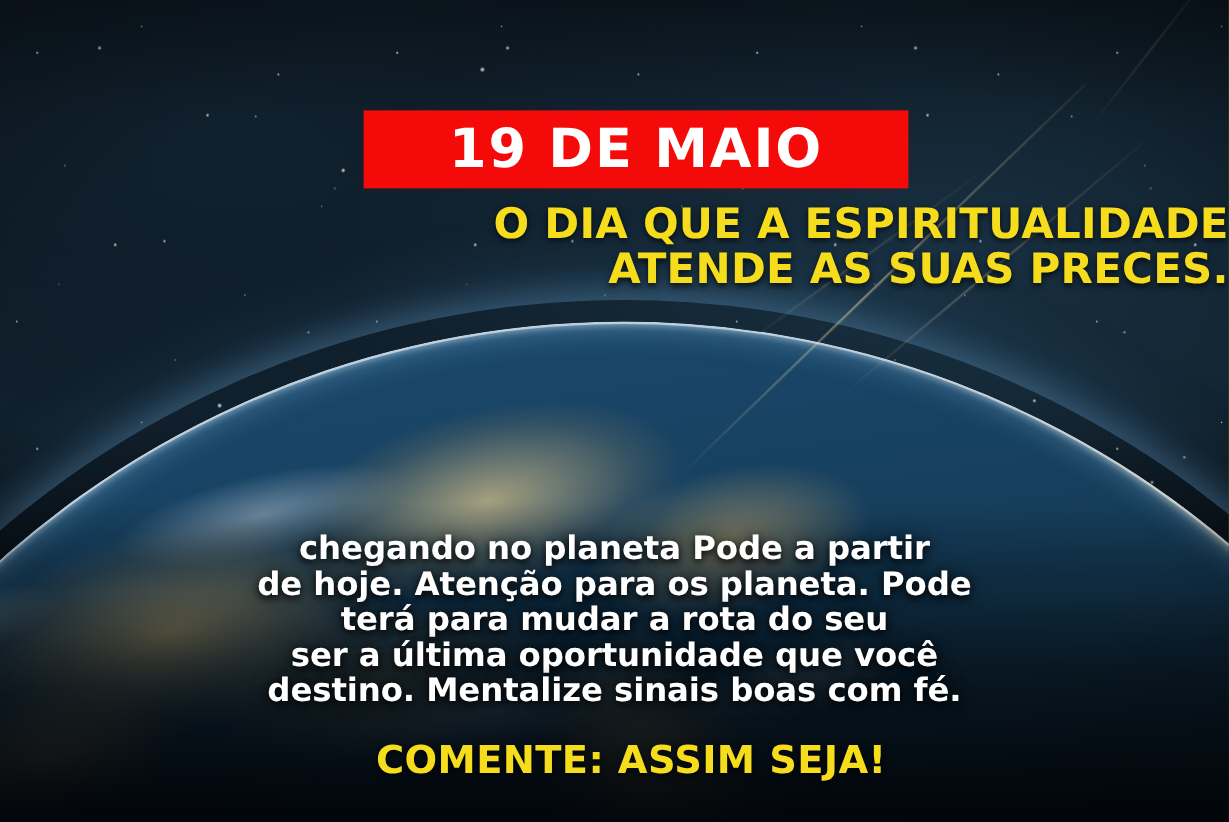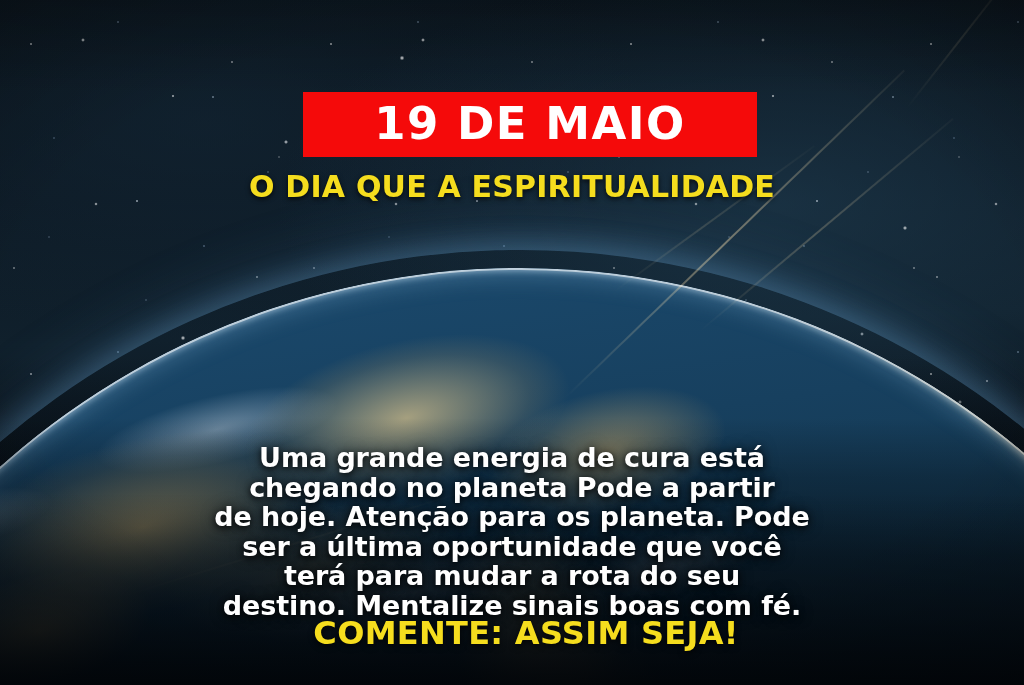--- a/index.html
+++ b/index.html
@@ -225,23 +225,23 @@
     line-height: 1;
     white-space: nowrap;
     transform: translateY(-1px);
   }
 
   .headline {
     position: absolute;
     left: 0;
     right: 0;
     top: 168px;
-    text-align: center;
+    text-align: right;
     color: #f5dd1e;
-    font-size: 30px;
+    font-size: 35px;
     font-weight: bold;
     line-height: 38px;
     letter-spacing: 0.2px;
     text-shadow: 0 2px 5px rgba(0,0,0,0.75);
   }
   .headline-line { display: block; white-space: nowrap; }
 
   .body-copy {
     position: absolute;
     left: 0;
@@ -302,28 +302,28 @@
   <div class="vignette"></div>
 
   <div class="content">
 
     <div class="date-banner">
       <span class="date-banner-text">19 DE MAIO</span>
     </div>
 
     <div class="headline">
       <span class="headline-line">O DIA QUE A ESPIRITUALIDADE</span>
+      <span class="headline-line">ATENDE AS SUAS PRECES.</span>
     </div>
 
     <div class="body-copy">
-      <span class="body-line">Uma grande energia de cura está</span>
       <span class="body-line">chegando no planeta Pode a partir</span>
       <span class="body-line">de hoje. Atenção para os planeta. Pode</span>
+      <span class="body-line">terá para mudar a rota do seu</span>
       <span class="body-line">ser a última oportunidade que você</span>
-      <span class="body-line">terá para mudar a rota do seu</span>
       <span class="body-line">destino. Mentalize sinais boas com fé.</span>
     </div>
 
     <div class="cta">
       <span>COMENTE: ASSIM SEJA!</span>
     </div>
 
   </div>
 </div>
 

